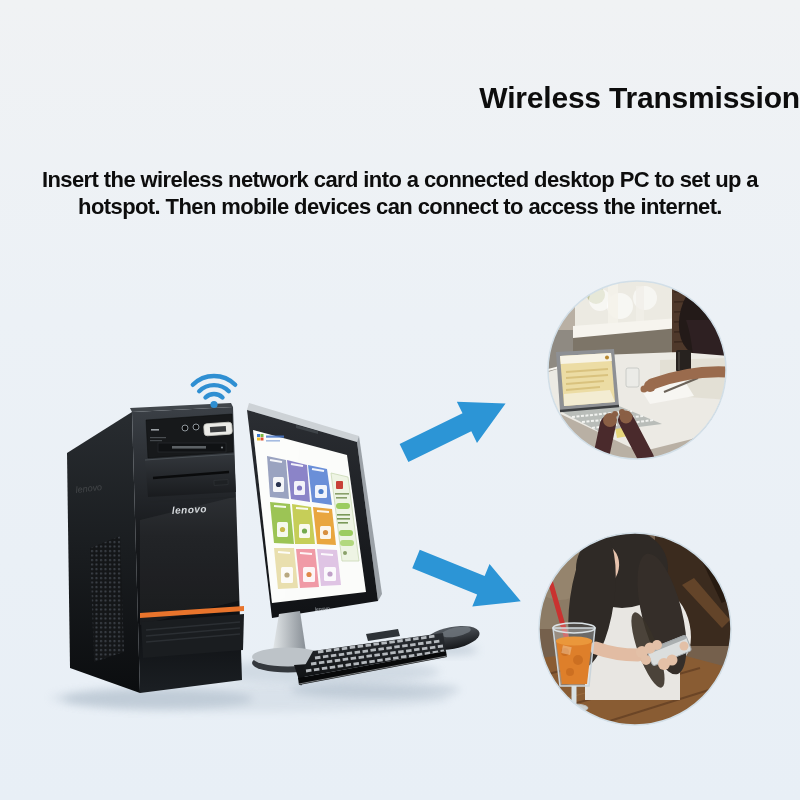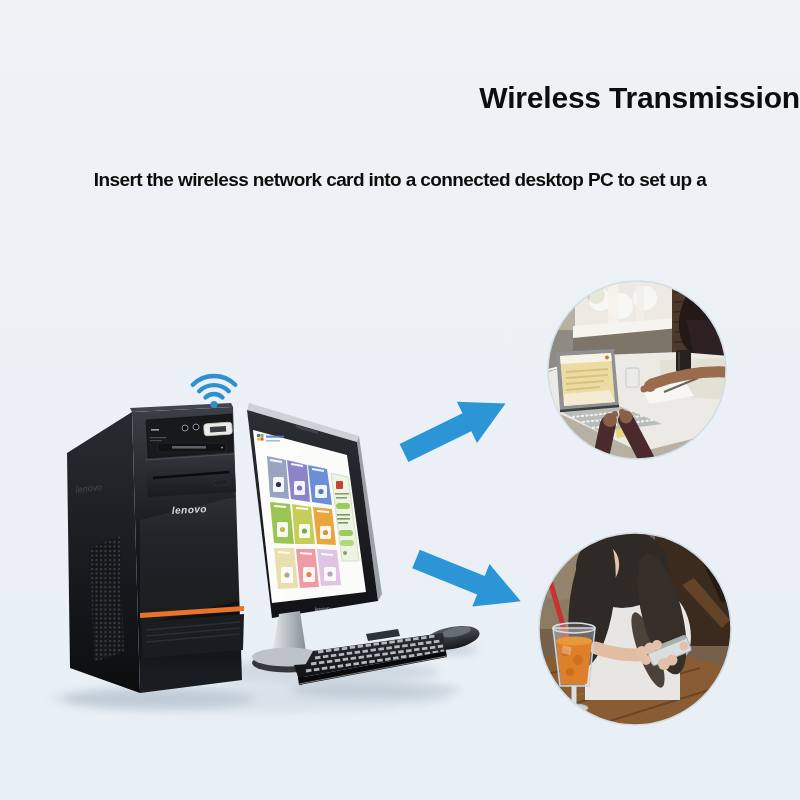--- a/index.html
+++ b/index.html
@@ -3,33 +3,34 @@
 <meta charset="utf-8">
 <style>
   html,body{margin:0;padding:0;}
   body{width:800px;height:800px;overflow:hidden;
        font-family:"Liberation Sans","DejaVu Sans",sans-serif;}
   .stage{position:relative;width:800px;height:800px;
          background:linear-gradient(180deg,#f0f2f4 0%,#ecf1f6 40%,#e8eff6 100%);}
   .title{position:absolute;top:81px;left:0;width:800px;text-align:right;
          font-size:30px;font-weight:700;letter-spacing:-0.2px;color:#0d0d0d;white-space:nowrap;}
   .subtitle{position:absolute;top:166px;left:0;width:800px;text-align:center;
-            font-size:19px;font-weight:700;letter-spacing:-0.6px;color:#0d0d0d;line-height:27px;}
+            font-size:22px;font-weight:700;letter-spacing:-0.6px;color:#0d0d0d;line-height:27px;}
   .subtitle div{white-space:nowrap;}
   svg{position:absolute;left:0;top:0;}
   text{font-family:"Liberation Sans","DejaVu Sans",sans-serif;}
 </style>
 </head>
 <body>
 
 <div class="stage">
 
   <div class="title">Wireless Transmission</div>
   <div class="subtitle">
     <div>Insert the wireless network card into a connected desktop PC to set up a</div>
+    <div>hotspot. Then mobile devices can connect to access the internet.</div>
   </div>
 
   <svg width="800" height="800" viewBox="0 0 800 800">
     <defs>
       <linearGradient id="gFront" x1="0" y1="0" x2="0" y2="1">
         <stop offset="0" stop-color="#3b4046"></stop>
           <stop offset="0.45" stop-color="#17191c"></stop>
         <stop offset="0.75" stop-color="#0e1013"></stop>
           <stop offset="1" stop-color="#1b1f23"></stop>
       </linearGradient>

